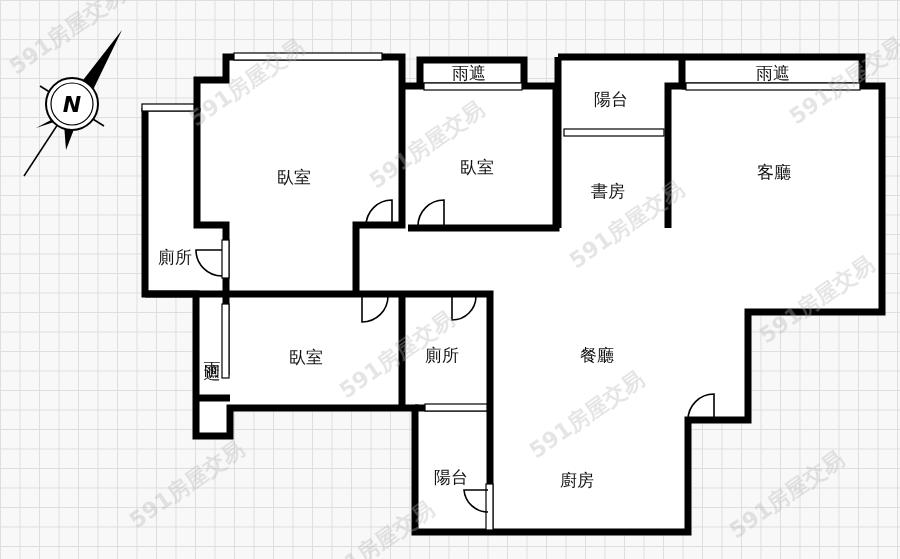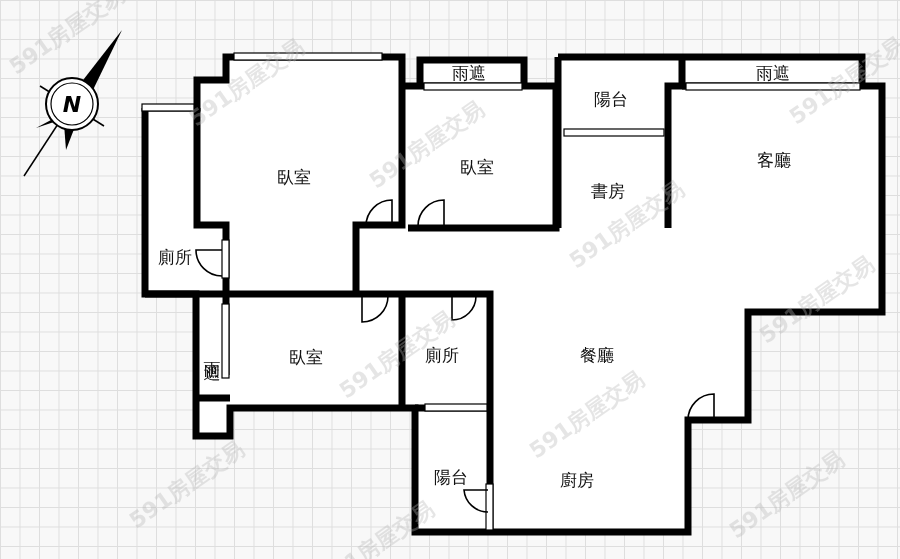--- a/index.html
+++ b/index.html
@@ -90,21 +90,21 @@
   <div class="wm" style="left:330px;top:340px;">591房屋交易</div>
   <div class="wm" style="left:120px;top:470px;">591房屋交易</div>
   <div class="wm" style="left:520px;top:400px;">591房屋交易</div>
   <div class="wm" style="left:720px;top:480px;">591房屋交易</div>
   <div class="wm" style="left:310px;top:530px;">591房屋交易</div>
 
   <div class="lbl" style="left:294px;top:177px;">臥室</div>
   <div class="lbl" style="left:477px;top:167px;">臥室</div>
   <div class="lbl" style="left:611px;top:99px;">陽台</div>
   <div class="lbl" style="left:608px;top:191px;">書房</div>
-  <div class="lbl" style="left:774px;top:160px;text-align:right;">客廳</div>
+  <div class="lbl" style="left:774px;top:172px;text-align:right;">客廳</div>
   <div class="lbl" style="left:469px;top:73px;">雨遮</div>
   <div class="lbl" style="left:773px;top:73px;">雨遮</div>
   <div class="lbl" style="left:175px;top:257px;">廁所</div>
   <div class="lbl v" style="left:213px;top:350px;">雨遮</div>
   <div class="lbl" style="left:306px;top:357px;">臥室</div>
   <div class="lbl" style="left:442px;top:355px;">廁所</div>
   <div class="lbl" style="left:597px;top:355px;">餐廳</div>
   <div class="lbl" style="left:451px;top:477px;">陽台</div>
   <div class="lbl" style="left:577px;top:480px;text-align:center;">廚房</div>
 </div>

